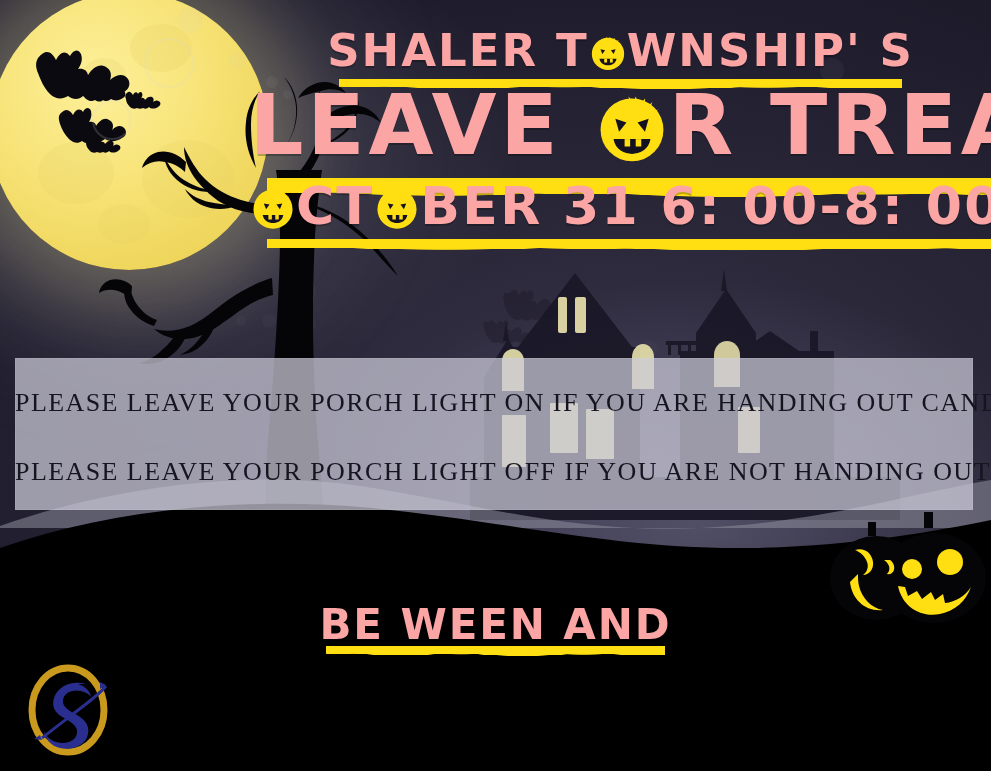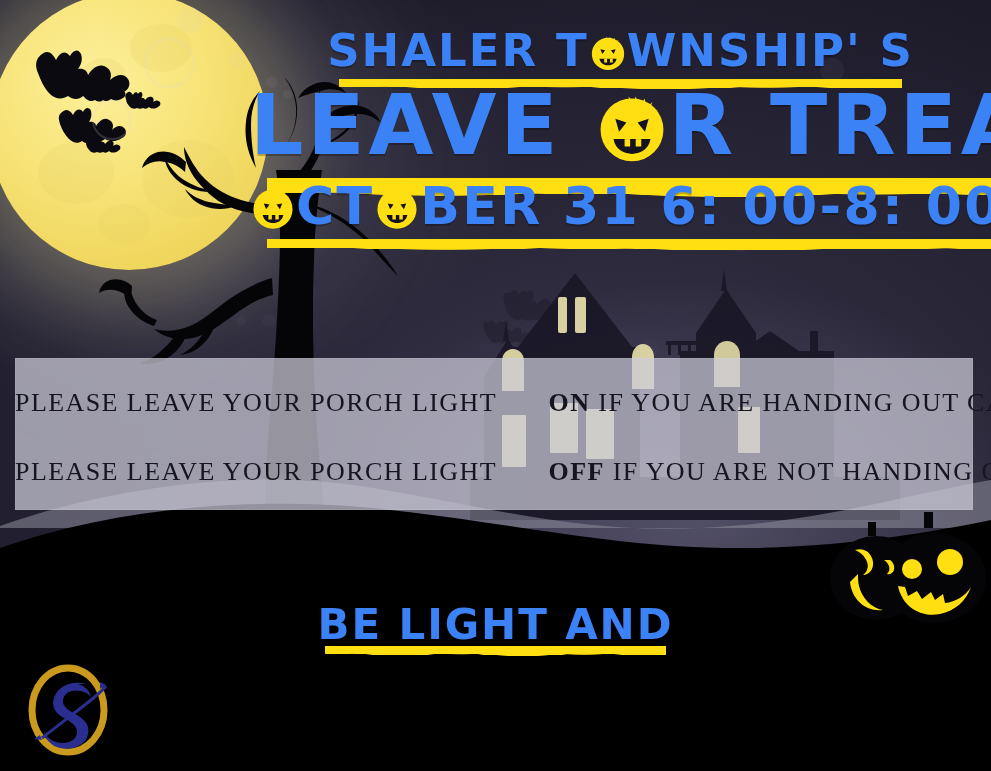--- a/index.html
+++ b/index.html
@@ -54,21 +54,21 @@
 
   
   .logo{position:absolute;left:18px;top:660px;width:100px;height:100px;}
 
   
   .headlines{
     position:absolute;left:250px;top:14px;width:741px;height:270px;
     text-align:center;
   }
   .drip{
-    color:#3b82f6;
+    color:#fca5a5;
     font-family:"DejaVu Sans",sans-serif;
     font-weight:bold;
     letter-spacing:.045em;
     line-height:1;
     white-space:nowrap;
     text-shadow:0 2px 0 rgba(0,0,0,.25);
   }
   .hl-1{font-size:45px;margin:0 0 4px 0;padding-top:14px;}
   .hl-2{font-size:84px;margin:0 0 2px 0;}
   .hl-3{font-size:52px;margin:0;}
@@ -108,21 +108,21 @@
   }
   .notice-line{
     position:absolute;left:0;width:100%;
     text-align:center;
     font-family:"Liberation Serif",serif;
     font-size:26px;
     letter-spacing:.055em;
     color:#16141f;
     white-space:nowrap;
   }
-  .notice-line b{font-weight:bold;margin-left:44px;}
+  .notice-line b{font-weight:normal;}
   .nl-1{top:30px;}
   .nl-2{top:99px;}
 
   
   .footer{
     position:absolute;left:0;top:604px;width:991px;text-align:center;
   }
   .ft-1{font-size:42px;margin:0 0 22px 0;}
   .ft-2{font-size:42px;margin:0;}
 </style>
@@ -348,21 +348,21 @@
     <div class="notice-line nl-1">
       <span>PLEASE LEAVE YOUR PORCH LIGHT </span><b>ON</b><span> IF YOU ARE HANDING OUT CANDY.</span>
     </div>
     <div class="notice-line nl-2">
       <span>PLEASE LEAVE YOUR PORCH LIGHT </span><b>OFF</b><span> IF YOU ARE NOT HANDING OUT CANDY.</span>
     </div>
   </div>
 
   <div class="footer">
     <div class="drip ft-1">
-      <span class="dripwrap"><span>BE LIGHT AND</span></span>
+      <span class="dripwrap"><span>BE WEEN AND</span></span>
     </div>
   </div>
 
   <div class="logo">
     <svg width="100" height="100" viewBox="0 0 100 100">
       <ellipse cx="50" cy="50" rx="36" ry="42" fill="none" stroke="#c99a1e" stroke-width="7"></ellipse>
       <path d="M68 24c-14-4-28 2-32 14-3 9 2 16 10 20 7 4 14 8 13 15-1 8-11 12-21 9-6-2-10-6-12-11 1 8 7 15 16 17 13 3 26-3 28-14 2-10-5-16-13-20-7-4-13-8-12-14 1-7 9-11 18-9 4 1 8 3 10 6-1-6-6-11-13-13z" fill="#2a2f8f"></path>
       <path d="M24 78c10-8 26-20 44-34 9-7 16-13 20-18" fill="none" stroke="#2a2f8f" stroke-width="3"></path>
       <path d="M22 75l-6 4 8 1z" fill="#2a2f8f"></path>
       <path d="M88 25l-6-3 0 7z" fill="#2a2f8f"></path>

